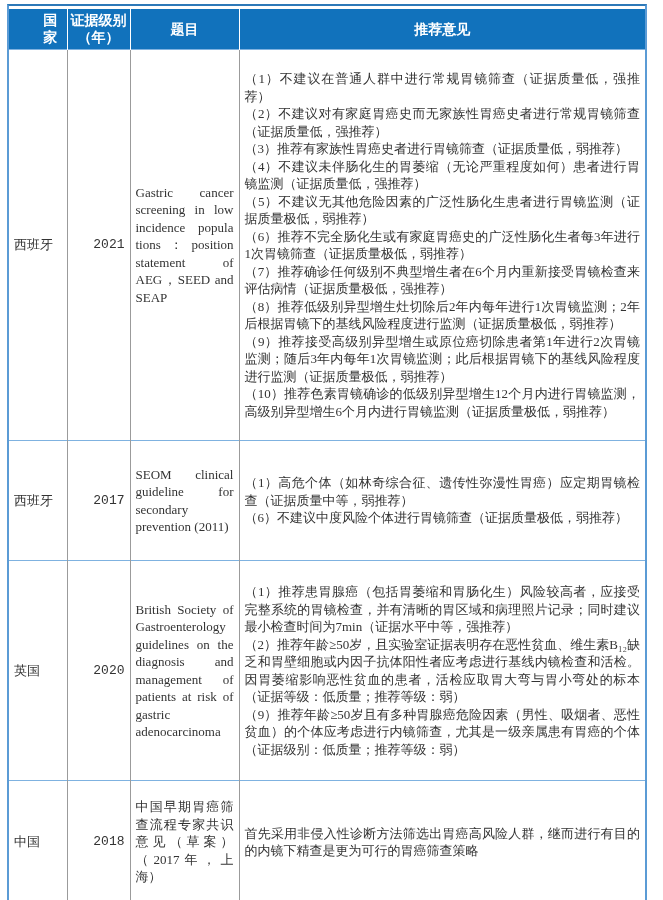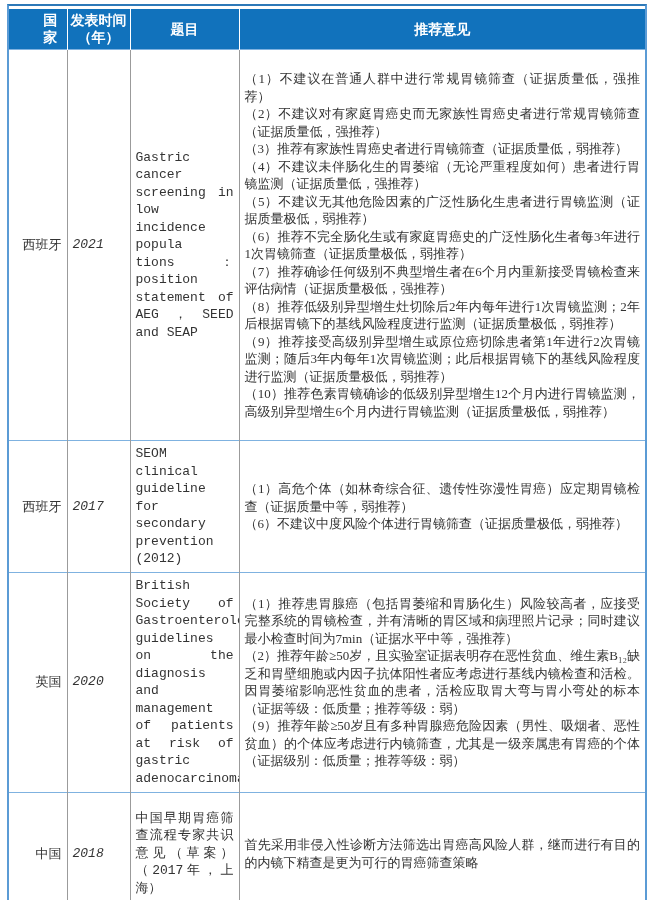--- a/index.html
+++ b/index.html
@@ -53,30 +53,29 @@
   table.guideline td {
     border-left: 1px solid #9b9b9b;
     border-top: 1px solid #7fb2e0;
     vertical-align: middle;
     font-size: 13px;
     line-height: 17.5px;
     padding: 4px 5px;
     overflow: hidden;
   }
   table.guideline td:first-child { border-left: none; }
-  .cell-country { text-align: right; }
+  .cell-country { text-align: left; }
   .cell-year {
-    text-align: left;
+    text-align: right;
     font-family: "Liberation Mono", "DejaVu Sans Mono", monospace;
     font-size: 12.5px;
-    font-style: italic;
   }
   .cell-title {
     text-align: justify;
-    font-family: Liberation Mono, monospace;
+    font-family: Liberation Serif, serif;
     font-size: 12.5px;
     line-height: 18px;
     padding: 4px 4px;
   }
   .cell-recs {
     white-space: pre-line;
     text-align: justify;
     padding: 4px 6px 4px 5px;
   }
   tr.row-1 td { height: 382px; margin-left: 28px; }
@@ -94,21 +93,21 @@
       <table class="guideline">
         <colgroup>
           <col style="width:58px">
           <col style="width:63px">
           <col style="width:109px">
           <col>
         </colgroup>
         <thead>
           <tr>
             <th>国家</th>
-            <th>发表时间（年）</th>
+            <th>证据级别（年）</th>
             <th>题目</th>
             <th>推荐意见</th>
           </tr>
         </thead>
         <tbody>
           <tr class="row-1">
             <td class="cell-country">西班牙</td>
             <td class="cell-year">2021</td>
             <td class="cell-title">Gastric cancer screening in low incidence popula tions：position statement of AEG，SEED and SEAP</td>
             <td class="cell-recs">（1）不建议在普通人群中进行常规胃镜筛查（证据质量低，强推荐）
@@ -118,21 +117,21 @@
 （5）不建议无其他危险因素的广泛性肠化生患者进行胃镜监测（证据质量极低，弱推荐）
 （6）推荐不完全肠化生或有家庭胃癌史的广泛性肠化生者每3年进行1次胃镜筛查（证据质量极低，弱推荐）
 （7）推荐确诊任何级别不典型增生者在6个月内重新接受胃镜检查来评估病情（证据质量极低，强推荐）
 （8）推荐低级别异型增生灶切除后2年内每年进行1次胃镜监测；2年后根据胃镜下的基线风险程度进行监测（证据质量极低，弱推荐）
 （9）推荐接受高级别异型增生或原位癌切除患者第1年进行2次胃镜监测；随后3年内每年1次胃镜监测；此后根据胃镜下的基线风险程度进行监测（证据质量极低，弱推荐）
 （10）推荐色素胃镜确诊的低级别异型增生12个月内进行胃镜监测，高级别异型增生6个月内进行胃镜监测（证据质量极低，弱推荐）</td>
           </tr>
           <tr class="row-2">
             <td class="cell-country">西班牙</td>
             <td class="cell-year">2017</td>
-            <td class="cell-title">SEOM clinical guideline for secondary prevention (2012)</td>
+            <td class="cell-title">SEOM clinical guideline for secondary prevention (2011)</td>
             <td class="cell-recs">（1）高危个体（如林奇综合征、遗传性弥漫性胃癌）应定期胃镜检查（证据质量中等，弱推荐）
 （6）不建议中度风险个体进行胃镜筛查（证据质量极低，弱推荐）</td>
           </tr>
           <tr class="row-3">
             <td class="cell-country">英国</td>
             <td class="cell-year">2020</td>
             <td class="cell-title">British Society of Gastroenterology guidelines on the diagnosis and management of patients at risk of gastric adenocarcinoma</td>
             <td class="cell-recs">（1）推荐患胃腺癌（包括胃萎缩和胃肠化生）风险较高者，应接受完整系统的胃镜检查，并有清晰的胃区域和病理照片记录；同时建议最小检查时间为7min（证据水平中等，强推荐）
 （2）推荐年龄≥50岁，且实验室证据表明存在恶性贫血、维生素B₁₂缺乏和胃壁细胞或内因子抗体阳性者应考虑进行基线内镜检查和活检。因胃萎缩影响恶性贫血的患者，活检应取胃大弯与胃小弯处的标本（证据等级：低质量；推荐等级：弱）
 （9）推荐年龄≥50岁且有多种胃腺癌危险因素（男性、吸烟者、恶性贫血）的个体应考虑进行内镜筛查，尤其是一级亲属患有胃癌的个体（证据级别：低质量；推荐等级：弱）</td>

